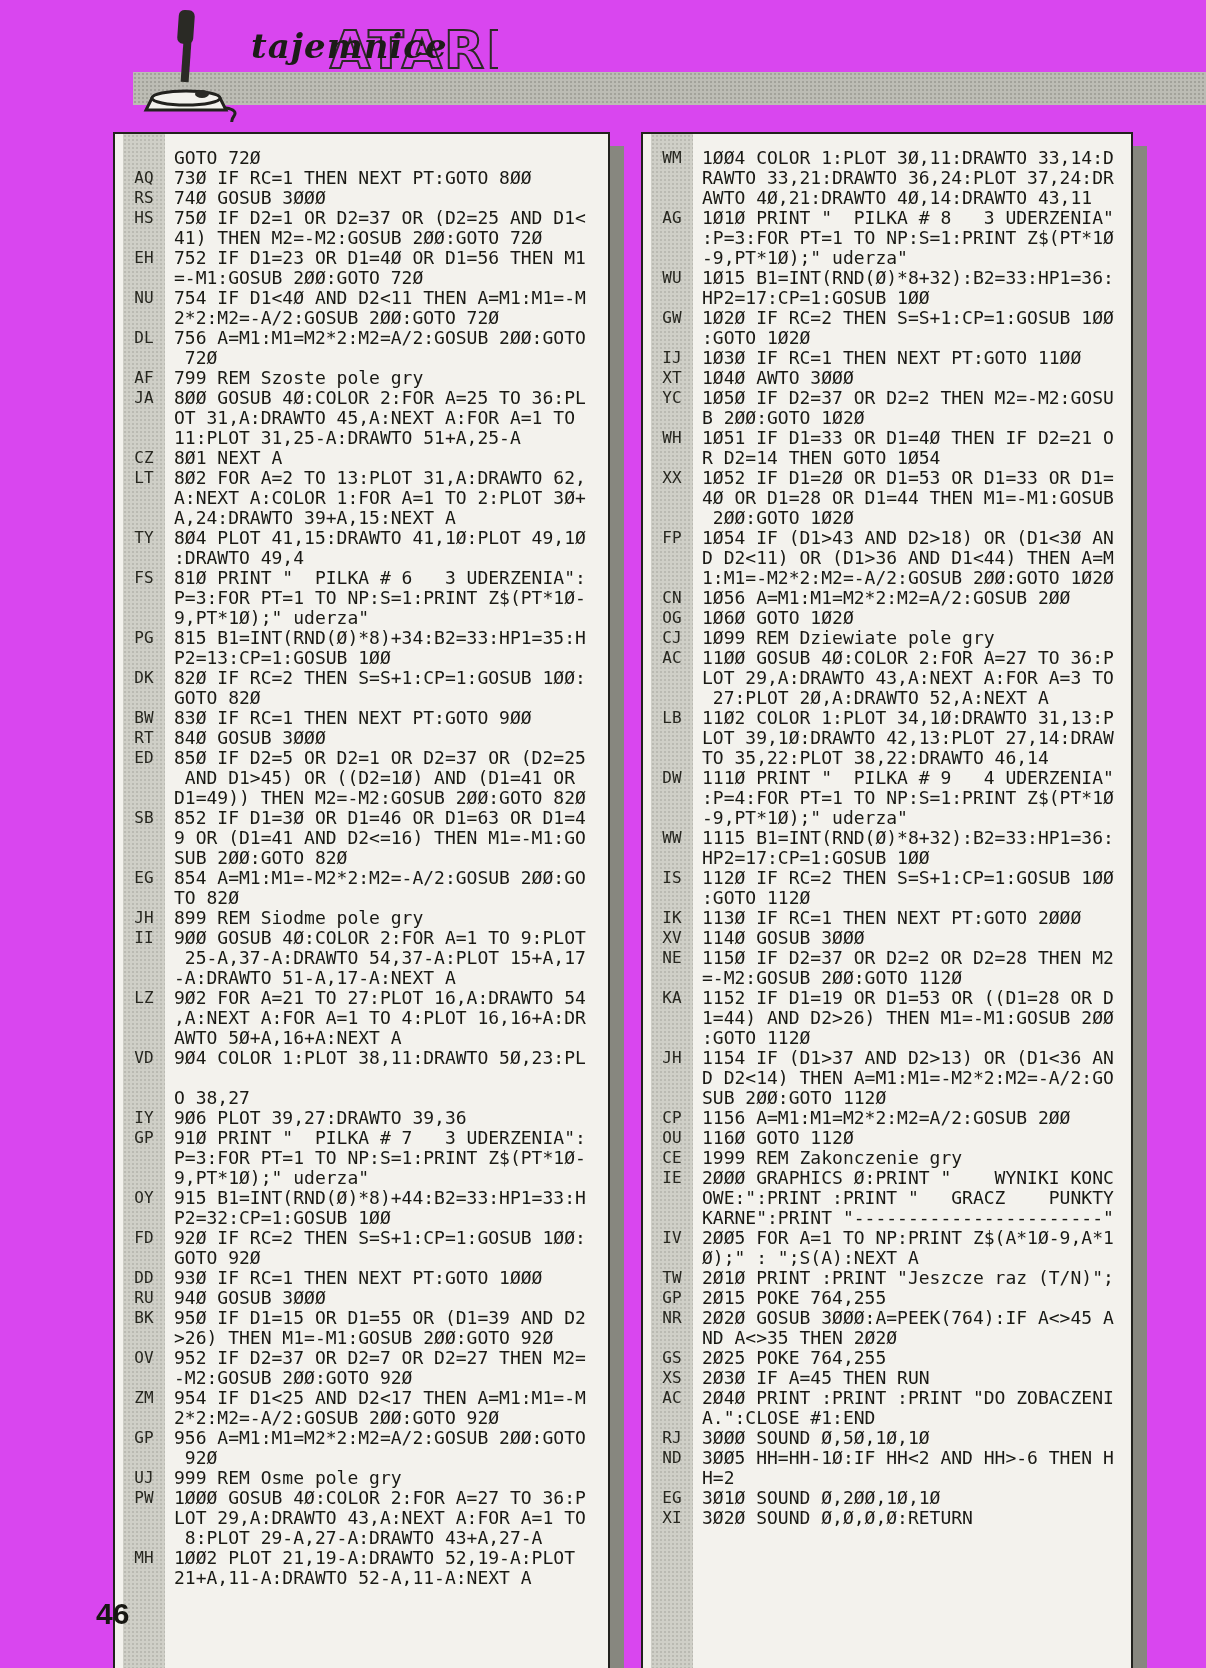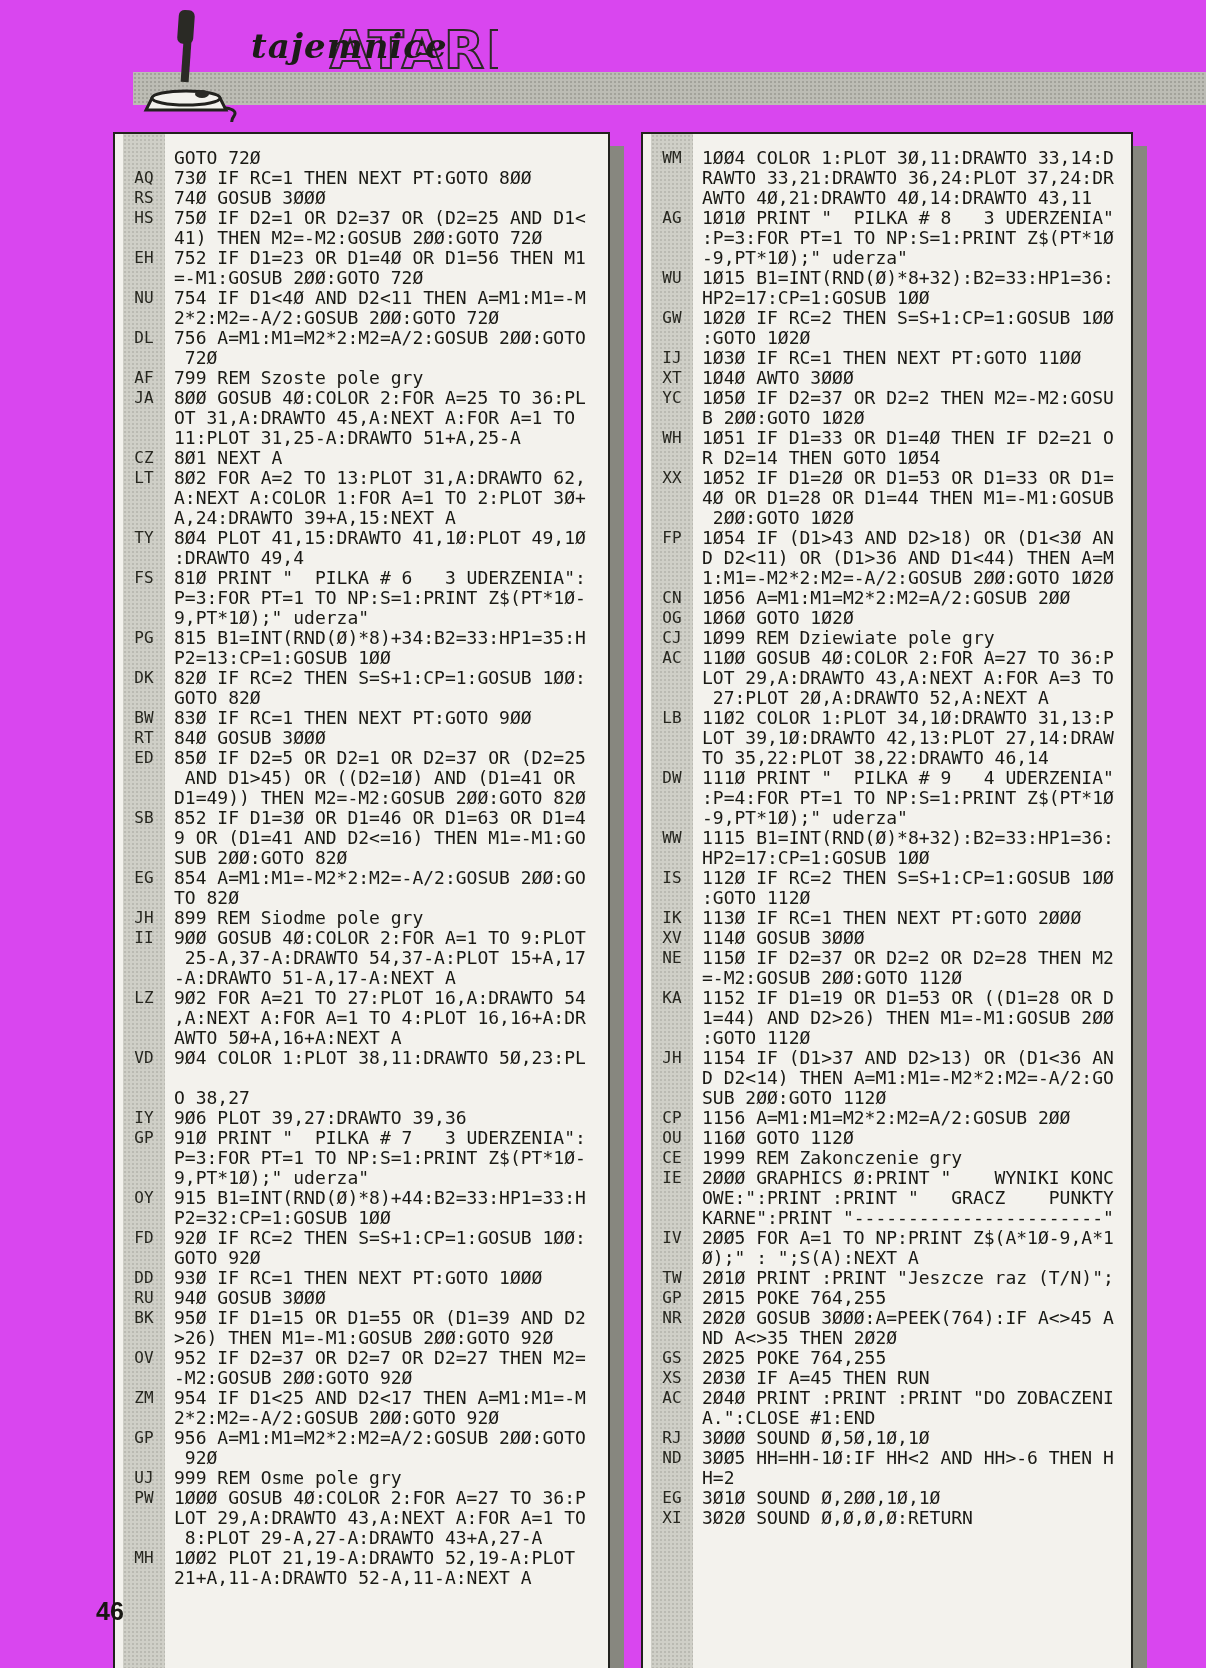--- a/index.html
+++ b/index.html
@@ -55,21 +55,21 @@
     font-size:18px;color:#191914;
   }
   .author{
     position:absolute;right:34px;bottom:12px;
     font-family:"DejaVu Serif", serif;font-style:italic;
     font-size:26px;color:#1c1c18;text-align:center;
   }
   .page-number{
     position:absolute;left:96px;top:1597px;
     font-family:"Liberation Sans", sans-serif;
-    font-weight:bold;font-size:25px;color:#171712;
+    font-weight:bold;font-size:30px;color:#171712;
   }
 </style>
 </head>
 <body>
 
 <div class="page">
 
   <div class="banner"></div>
 
   <svg class="joystick" viewBox="0 0 120 118">

